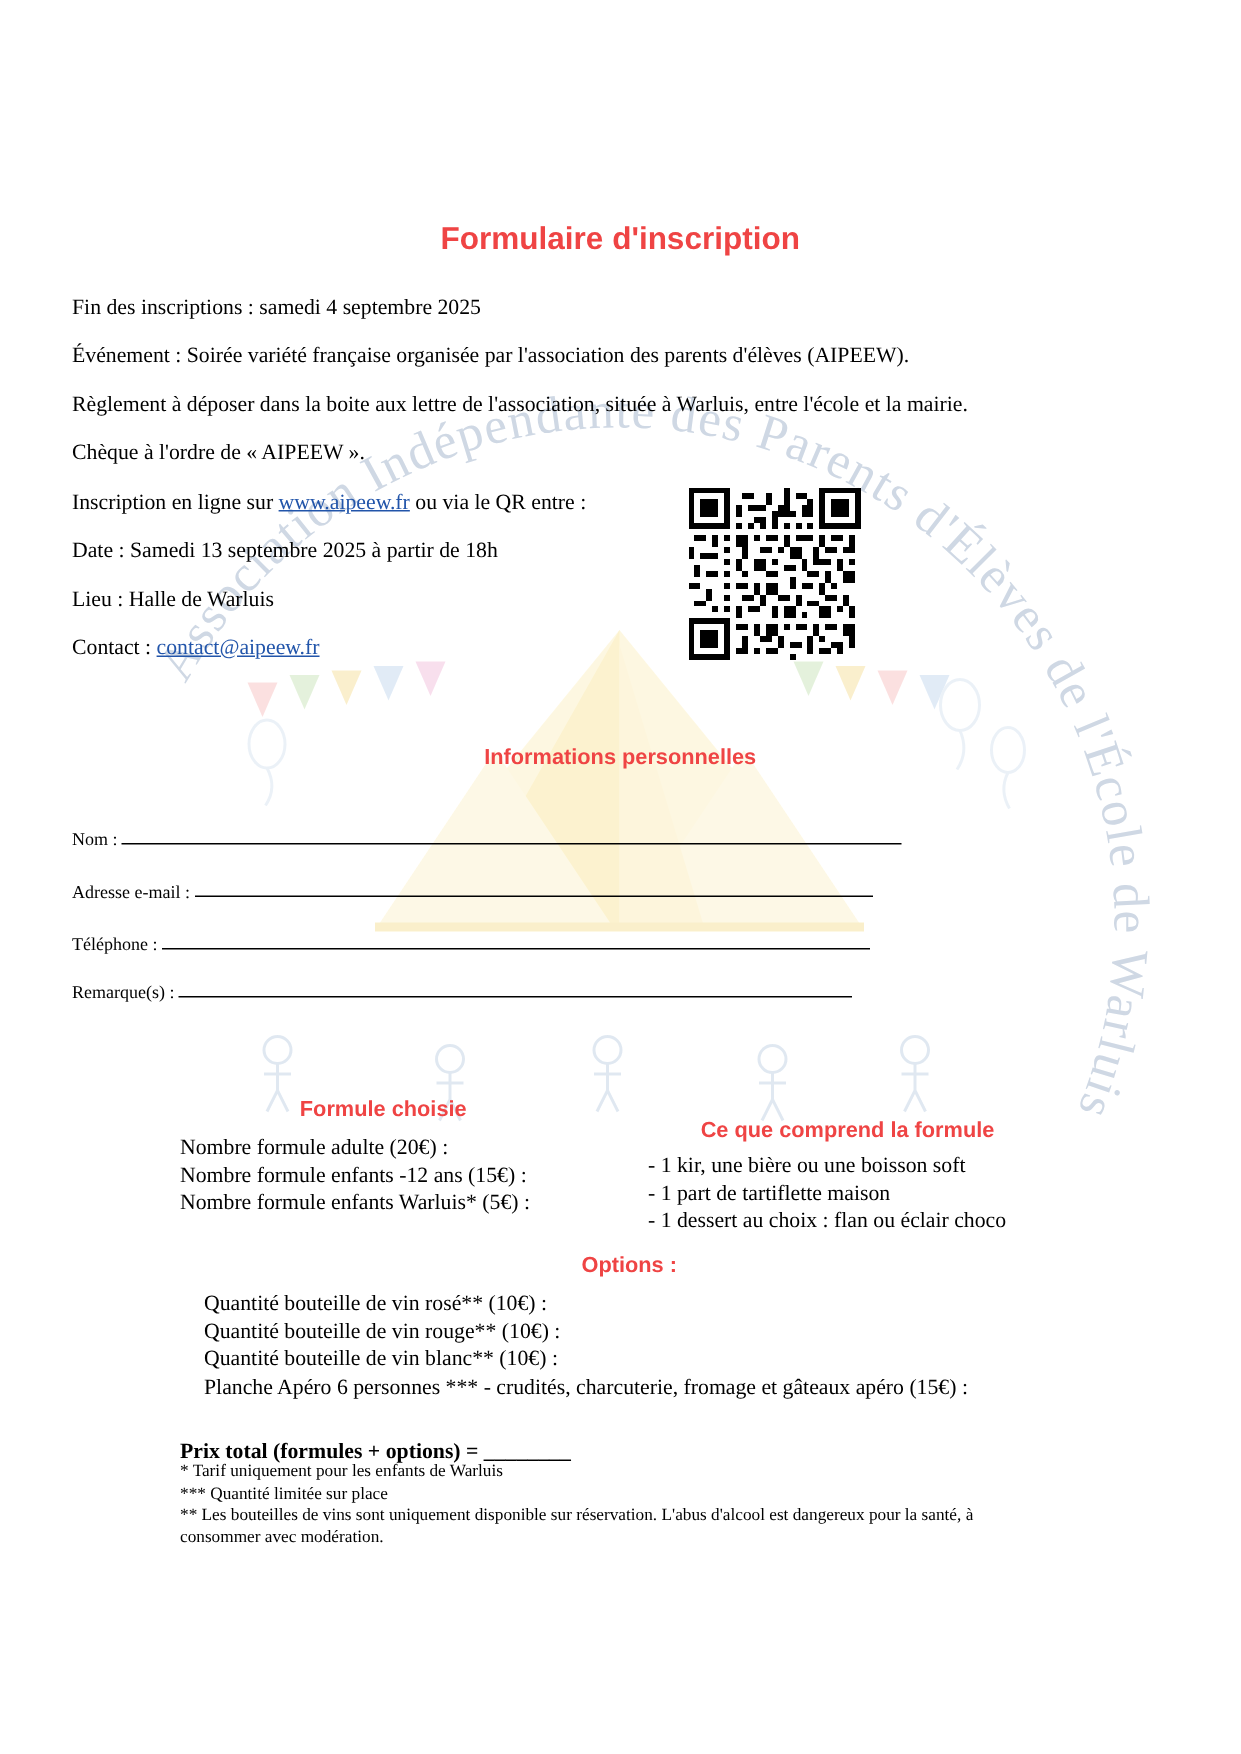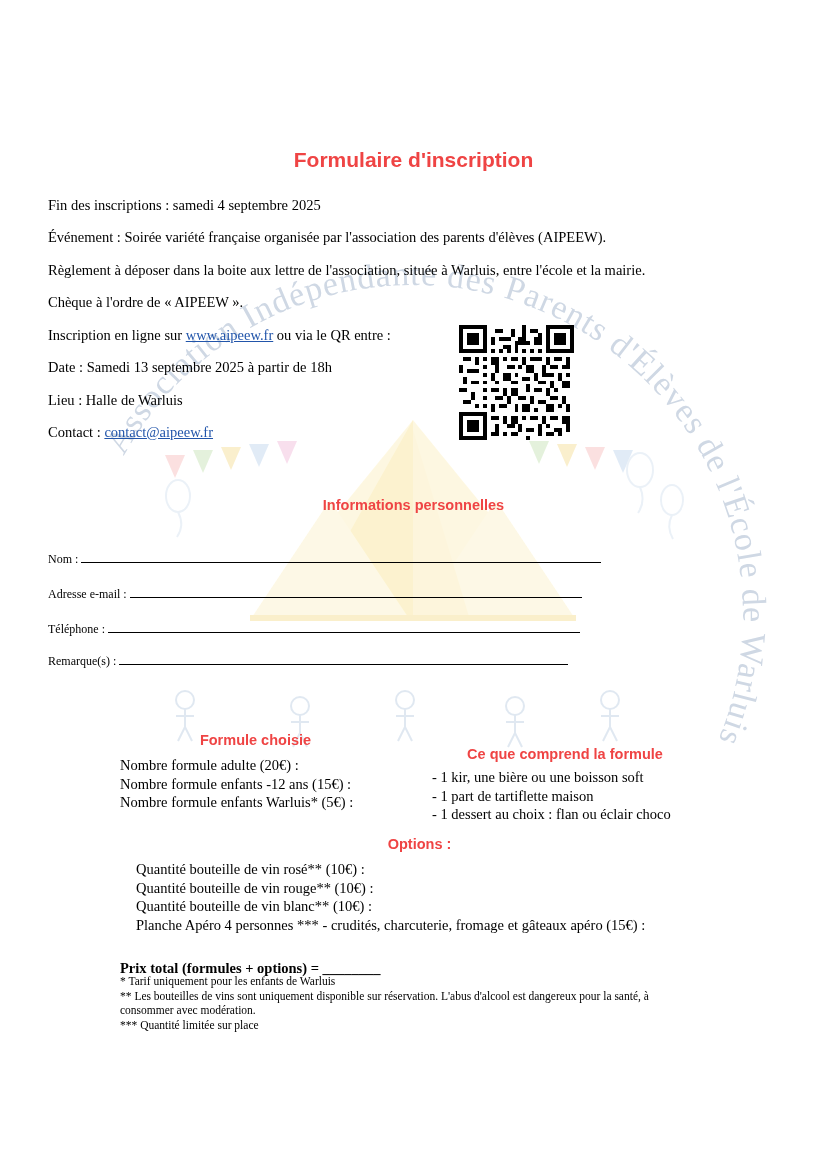--- a/index.html
+++ b/index.html
@@ -392,25 +392,25 @@
       <div>- 1 kir, une bière ou une boisson soft</div>
       <div>- 1 part de tartiflette maison</div>
       <div>- 1 dessert au choix : flan ou éclair choco</div>
     </div>
 
     <div class="section-head" id="head-options">Options :</div>
     <div class="list-block" id="options-list">
       <div>Quantité bouteille de vin rosé** (10€) :</div>
       <div>Quantité bouteille de vin rouge** (10€) :</div>
       <div>Quantité bouteille de vin blanc** (10€) :</div>
-      <div>Planche Apéro 4 personnes *** - crudités, charcuterie, fromage et gâteaux apéro (15€) :</div>
+      <div>Planche Apéro 6 personnes *** - crudités, charcuterie, fromage et gâteaux apéro (15€) :</div>
     </div>
 
     <div id="prix-total">Prix total (formules + options) = ________</div>
 
     <div class="footnotes">
       <p>* Tarif uniquement pour les enfants de Warluis</p>
+      <p>*** Quantité limitée sur place</p>
       <p>** Les bouteilles de vins sont uniquement disponible sur réservation. L'abus d'alcool est dangereux pour la santé, à consommer avec modération.</p>
-      <p>*** Quantité limitée sur place</p>
     </div>
 
   </div>
 </div>
 
 </body></html>

